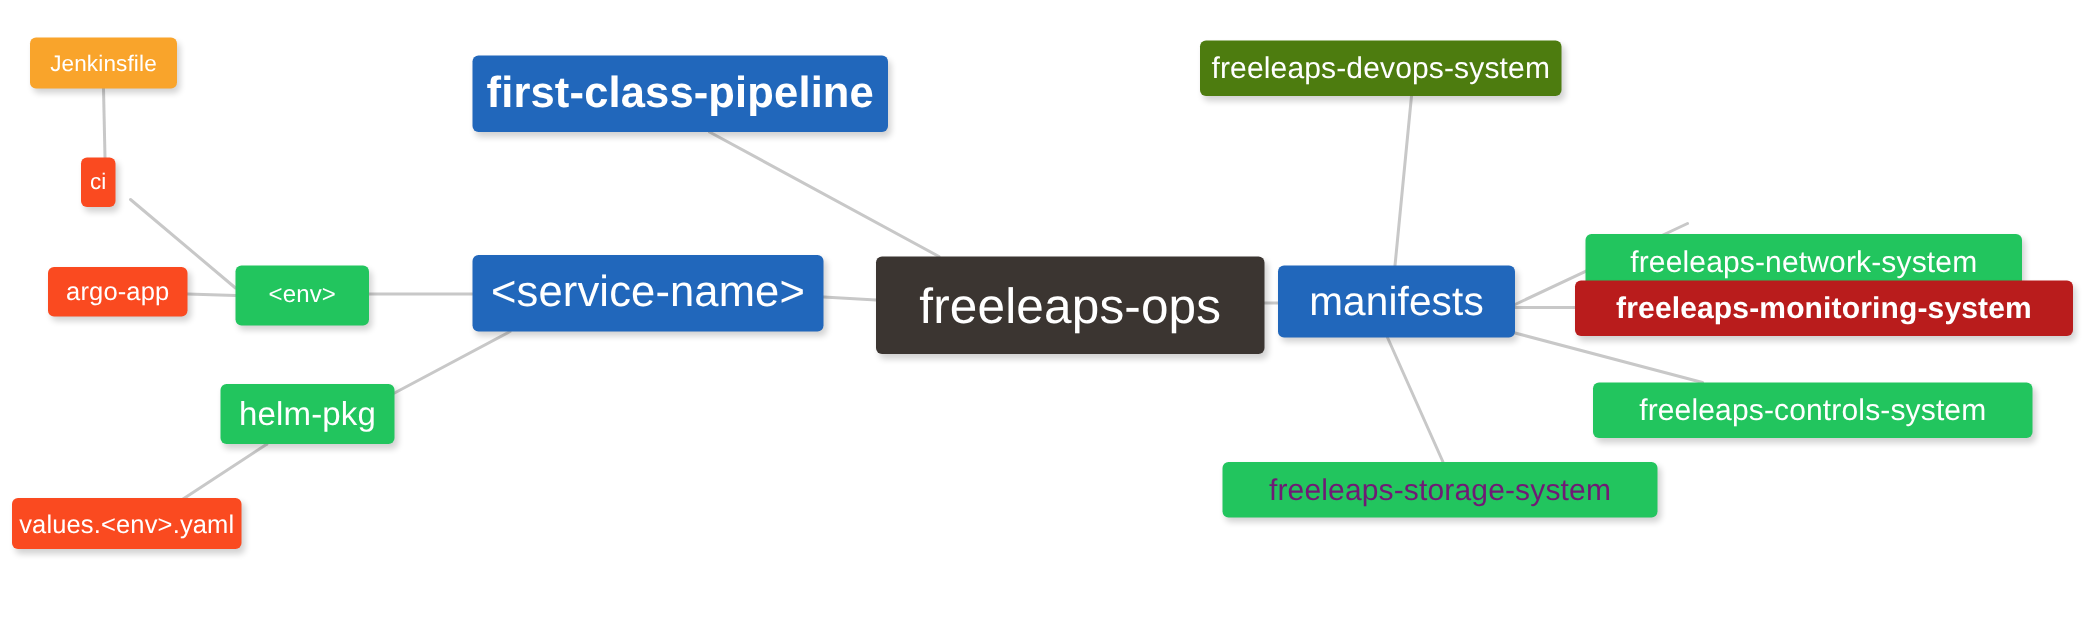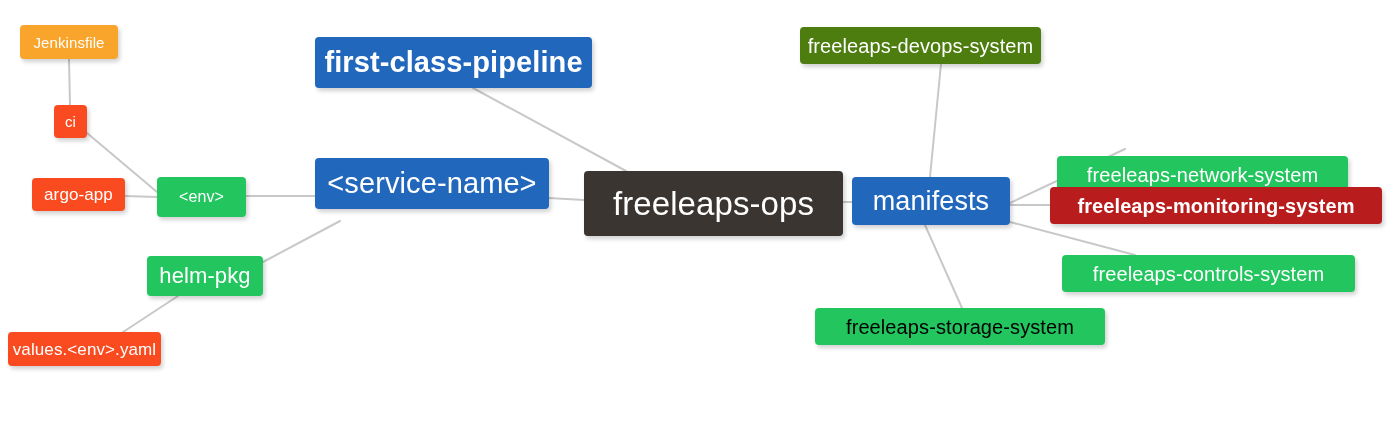--- a/index.html
+++ b/index.html
@@ -60,56 +60,56 @@
       <line x1="930" y1="177" x2="941" y2="64" stroke="#c8c8c8" stroke-width="2" stroke-linecap="round"></line>
       <line x1="1010" y1="203" x2="1125" y2="149" stroke="#c8c8c8" stroke-width="2" stroke-linecap="round"></line>
       <line x1="1010" y1="205" x2="1050" y2="205" stroke="#c8c8c8" stroke-width="2" stroke-linecap="round"></line>
       <line x1="1010" y1="222" x2="1135" y2="255" stroke="#c8c8c8" stroke-width="2" stroke-linecap="round"></line>
       <line x1="925" y1="225" x2="962" y2="308" stroke="#c8c8c8" stroke-width="2" stroke-linecap="round"></line>
     </svg>
   <div id="node-layer">
       <div class="node" style="left: 20px; top: 25px; width: 98px; height: 34px; background: rgb(249, 164, 43); color: rgb(255, 255, 255); font-size: 15px;">
         <span class="node-label">Jenkinsfile</span>
       </div>
-      <div class="node" style="left: 54px; top: 105px; width: 33px; height: 33px; background: rgb(250, 74, 32); color: rgb(255, 255, 255); font-size: 15px;">
+      <div class="node" style="left: 54px; top: 105px; width: 23px; height: 33px; background: rgb(250, 74, 32); color: rgb(255, 255, 255); font-size: 15px;">
         <span class="node-label">ci</span>
       </div>
       <div class="node" style="left: 32px; top: 178px; width: 93px; height: 33px; background: rgb(250, 74, 32); color: rgb(255, 255, 255); font-size: 17px;">
         <span class="node-label">argo-app</span>
       </div>
       <div class="node" style="left: 157px; top: 177px; width: 89px; height: 40px; background: rgb(34, 197, 94); color: rgb(255, 255, 255); font-size: 16px;">
         <span class="node-label">&lt;env&gt;</span>
       </div>
       <div class="node" style="left: 147px; top: 256px; width: 116px; height: 40px; background: rgb(34, 197, 94); color: rgb(255, 255, 255); font-size: 22px;">
         <span class="node-label">helm-pkg</span>
       </div>
       <div class="node" style="left: 8px; top: 332px; width: 153px; height: 34px; background: rgb(250, 74, 32); color: rgb(255, 255, 255); font-size: 17px;">
         <span class="node-label">values.&lt;env&gt;.yaml</span>
       </div>
       <div class="node" style="left: 315px; top: 37px; width: 277px; height: 51px; background: rgb(33, 103, 187); color: rgb(255, 255, 255); font-size: 29px; font-weight: bold;">
         <span class="node-label">first-class-pipeline</span>
       </div>
-      <div class="node" style="left: 315px; top: 158px; width: 234px; height: 51px; background: rgb(33, 103, 187); color: rgb(255, 255, 255); font-size: 29px;">
+      <div class="node" style="left: 315px; top: 170px; width: 234px; height: 51px; background: rgb(33, 103, 187); color: rgb(255, 255, 255); font-size: 29px;">
         <span class="node-label">&lt;service-name&gt;</span>
       </div>
       <div class="node" style="left: 584px; top: 171px; width: 259px; height: 65px; background: rgb(59, 53, 49); color: rgb(255, 255, 255); font-size: 33px; text-align: right;">
         <span class="node-label">freeleaps-ops</span>
       </div>
       <div class="node" style="left: 852px; top: 177px; width: 158px; height: 48px; background: rgb(33, 103, 187); color: rgb(255, 255, 255); font-size: 27px;">
         <span class="node-label">manifests</span>
       </div>
       <div class="node" style="left: 800px; top: 27px; width: 241px; height: 37px; background: #4d7c0f; color: rgb(255, 255, 255); font-size: 20px;">
         <span class="node-label">freeleaps-devops-system</span>
       </div>
       <div class="node" style="left: 1057px; top: 112px; width: 291px; height: 37px; background: rgb(34, 197, 94); color: rgb(255, 255, 255); font-size: 20px; margin-top: 44px;">
         <span class="node-label">freeleaps-network-system</span>
       </div>
       <div class="node" style="left: 1050px; top: 187px; width: 332px; height: 37px; background: #b91c1c; color: rgb(255, 255, 255); font-size: 20px; font-weight: bold;">
         <span class="node-label">freeleaps-monitoring-system</span>
       </div>
       <div class="node" style="left: 1062px; top: 255px; width: 293px; height: 37px; background: rgb(34, 197, 94); color: rgb(255, 255, 255); font-size: 20px;">
         <span class="node-label">freeleaps-controls-system</span>
       </div>
-      <div class="node" style="left: 815px; top: 308px; width: 290px; height: 37px; background: rgb(34, 197, 94); color: #000000; font-size: 20px;">
+      <div class="node" style="left: 815px; top: 308px; width: 290px; height: 37px; background: rgb(34, 197, 94); color: #701a75; font-size: 20px;">
         <span class="node-label">freeleaps-storage-system</span>
       </div>
     </div>
 </div>
 
 </body></html>

